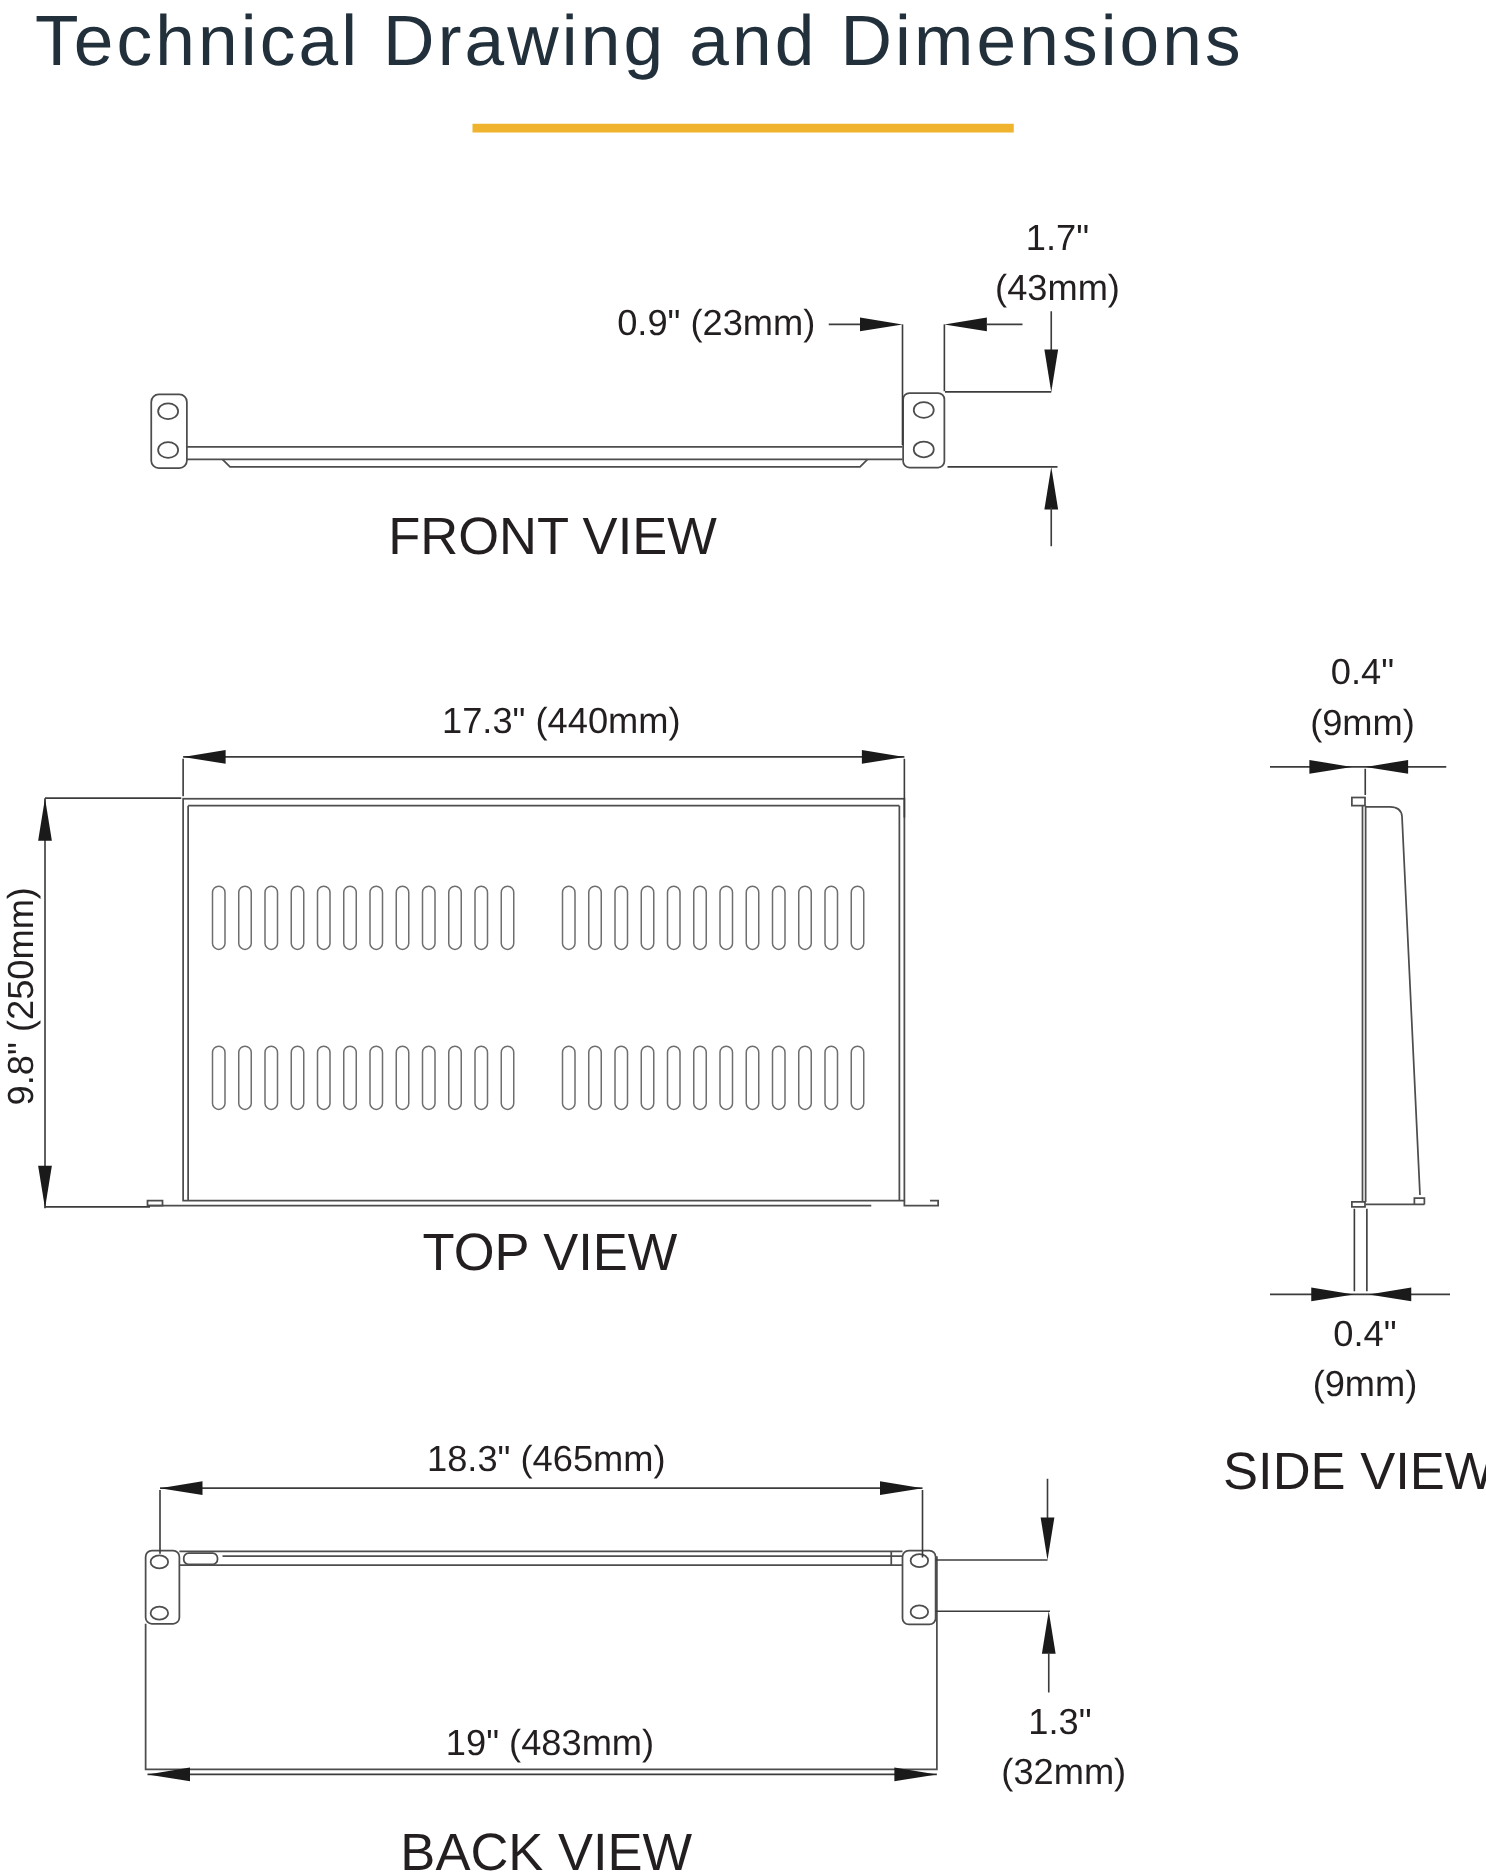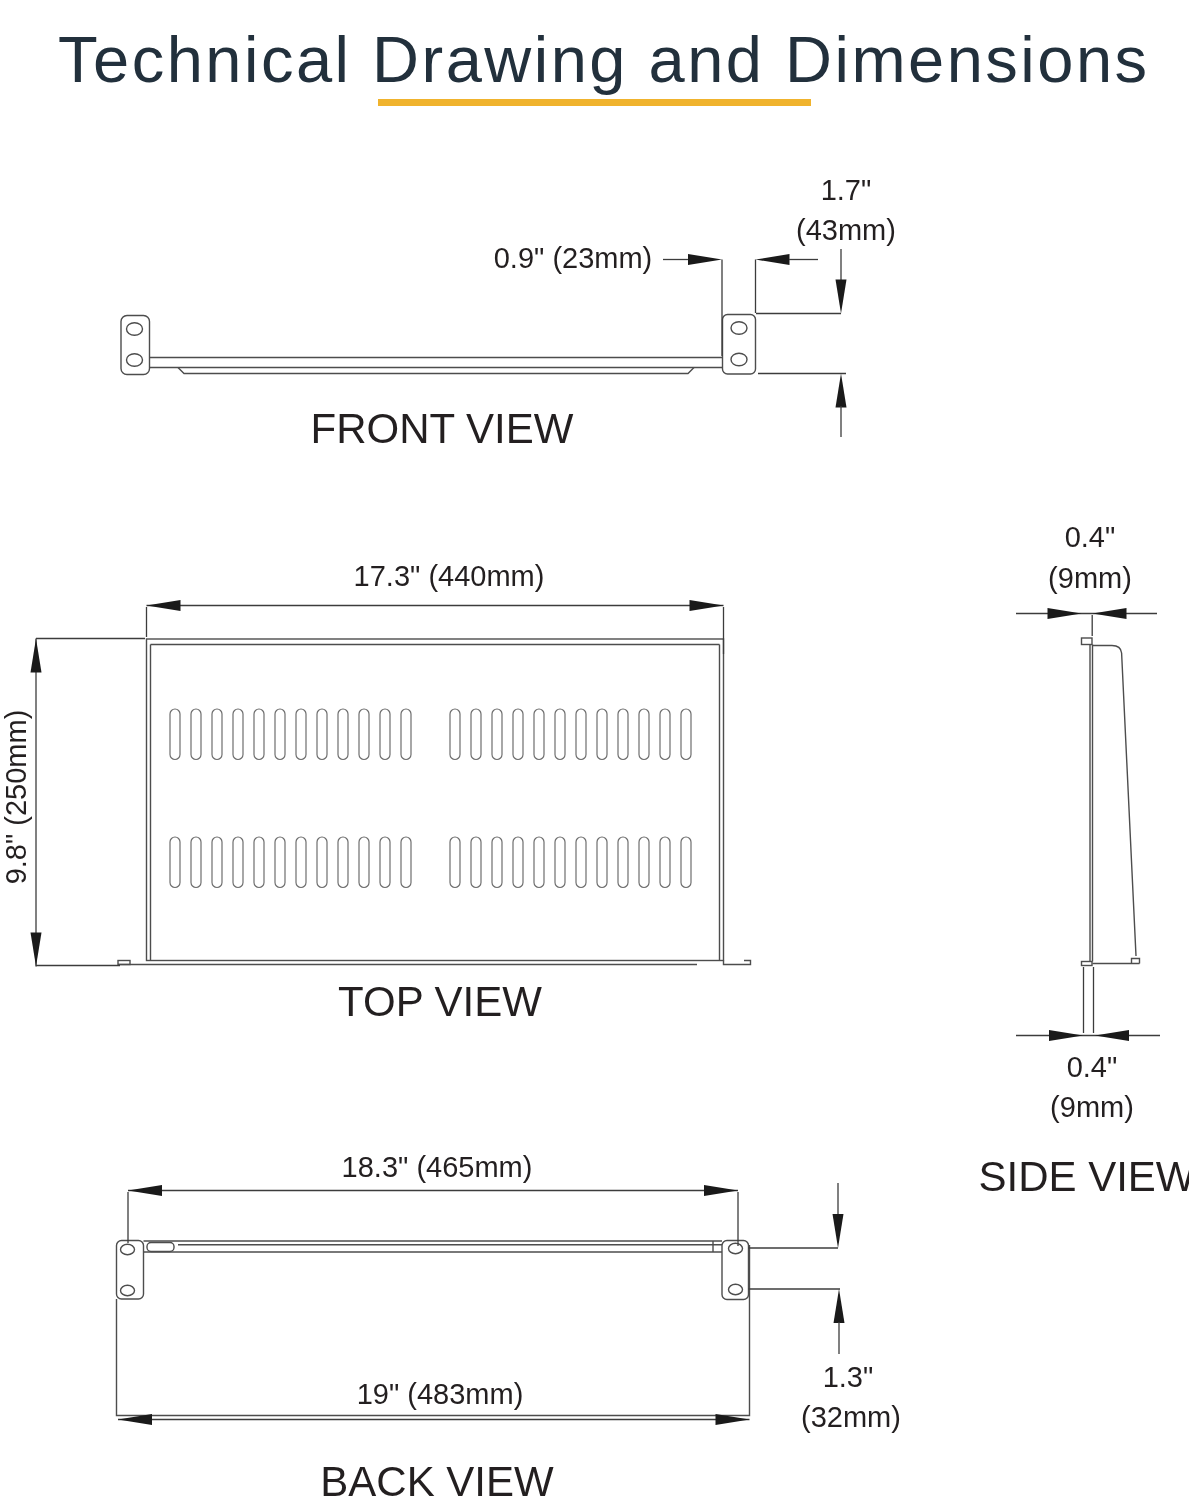--- a/index.html
+++ b/index.html
@@ -1,23 +1,23 @@
 <!DOCTYPE html>
 <html><head>
 <meta charset="utf-8">
 <style>
   html,body { margin:0; padding:0; background:#ffffff; }
   body {
     width:1189px; height:1500px; position:relative; overflow:hidden;
     font-family:"Liberation Sans", sans-serif;
   }
   .title {
-    position:absolute; left:28px; top:22px;
-    font-size:65px; font-weight:300; letter-spacing:2.5px;
-    color:var(--title-color,#22303c); white-space:nowrap;margin-left:30px;
+    position:absolute; left:28px; top:0;
+    font-size:57px; font-weight:300; letter-spacing:2.5px;
+    color:var(--title-color,#22303c); white-space:nowrap;
   }
   .title-underline {
     position:absolute; left:378px; top:99px; width:433px; height:7px;
     background:var(--accent,#f0b32d);
   }
   svg.drawing { position:absolute; left:0; top:0; }
   svg text {
     font-family:"Liberation Sans", sans-serif;
     fill:var(--text-color,#231f20);
   }

